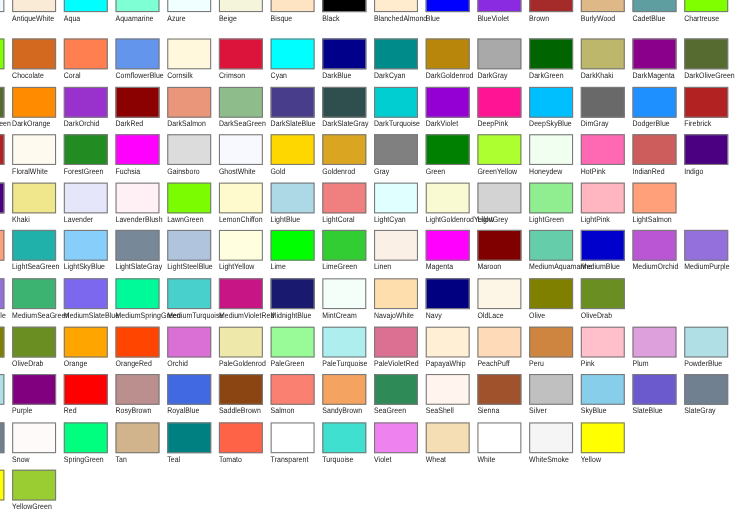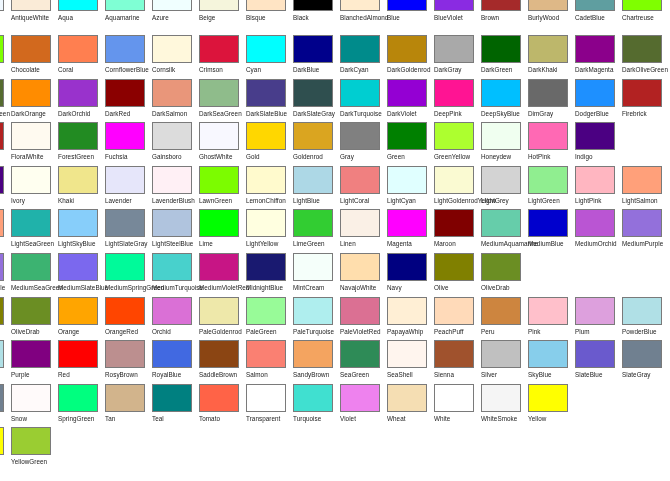--- a/index.html
+++ b/index.html
@@ -282,34 +282,34 @@
       </div>
       <div class="cell">
         <div class="sw" title="Honeydew" style="background: rgb(240, 255, 240);"></div>
         <div class="lbl">Honeydew</div>
       </div>
       <div class="cell">
         <div class="sw" title="HotPink" style="background: rgb(255, 105, 180);"></div>
         <div class="lbl">HotPink</div>
       </div>
       <div class="cell">
+        <div class="sw" title="IndianRed" style="background: rgb(205, 92, 92);"></div>
+        <div class="lbl">IndianRed</div>
+      </div>
+      <div class="cell">
         <div class="sw" title="Indigo" style="background: rgb(75, 0, 130);"></div>
         <div class="lbl">Indigo</div>
       </div>
     </div>
     <div class="row">
       <div class="cell">
         <div class="sw" title="Indigo" style="background: rgb(75, 0, 130);"></div>
         <div class="lbl">Indigo</div>
       </div>
       <div class="cell">
-        <div class="sw" title="Ivory" style="background: rgb(255, 255, 240);"></div>
-        <div class="lbl">Ivory</div>
-      </div>
-      <div class="cell">
         <div class="sw" title="Khaki" style="background: rgb(240, 230, 140);"></div>
         <div class="lbl">Khaki</div>
       </div>
       <div class="cell">
         <div class="sw" title="Lavender" style="background: rgb(230, 230, 250);"></div>
         <div class="lbl">Lavender</div>
       </div>
       <div class="cell">
         <div class="sw" title="LavenderBlush" style="background: rgb(255, 240, 245);"></div>
         <div class="lbl">LavenderBlush</div>
@@ -370,28 +370,28 @@
       </div>
       <div class="cell">
         <div class="sw" title="LightSlateGray" style="background: rgb(119, 136, 153);"></div>
         <div class="lbl">LightSlateGray</div>
       </div>
       <div class="cell">
         <div class="sw" title="LightSteelBlue" style="background: rgb(176, 196, 222);"></div>
         <div class="lbl">LightSteelBlue</div>
       </div>
       <div class="cell">
+        <div class="sw" title="LightYellow" style="background: rgb(255, 255, 224);"></div>
+        <div class="lbl">LightYellow</div>
+      </div>
+      <div class="cell">
         <div class="sw" title="Lime" style="background: rgb(0, 255, 0);"></div>
         <div class="lbl">Lime</div>
       </div>
       <div class="cell">
-        <div class="sw" title="LightYellow" style="background: rgb(255, 255, 224);"></div>
-        <div class="lbl">LightYellow</div>
-      </div>
-      <div class="cell">
         <div class="sw" title="LimeGreen" style="background: rgb(50, 205, 50);"></div>
         <div class="lbl">LimeGreen</div>
       </div>
       <div class="cell">
         <div class="sw" title="Linen" style="background: rgb(250, 240, 230);"></div>
         <div class="lbl">Linen</div>
       </div>
       <div class="cell">
         <div class="sw" title="Magenta" style="background: rgb(255, 0, 255);"></div>
         <div class="lbl">Magenta</div>
@@ -450,20 +450,24 @@
         <div class="sw" title="MintCream" style="background: rgb(245, 255, 250);"></div>
         <div class="lbl">MintCream</div>
       </div>
       <div class="cell">
         <div class="sw" title="NavajoWhite" style="background: rgb(255, 222, 173);"></div>
         <div class="lbl">NavajoWhite</div>
       </div>
       <div class="cell">
         <div class="sw" title="Navy" style="background: rgb(0, 0, 128);"></div>
         <div class="lbl">Navy</div>
+      </div>
+      <div class="cell">
+        <div class="sw" title="OldLace" style="background: rgb(253, 245, 230);"></div>
+        <div class="lbl">OldLace</div>
       </div>
       <div class="cell">
         <div class="sw" title="Olive" style="background: rgb(128, 128, 0);"></div>
         <div class="lbl">Olive</div>
       </div>
       <div class="cell">
         <div class="sw" title="OliveDrab" style="background: rgb(107, 142, 35);"></div>
         <div class="lbl">OliveDrab</div>
       </div>
     </div>

